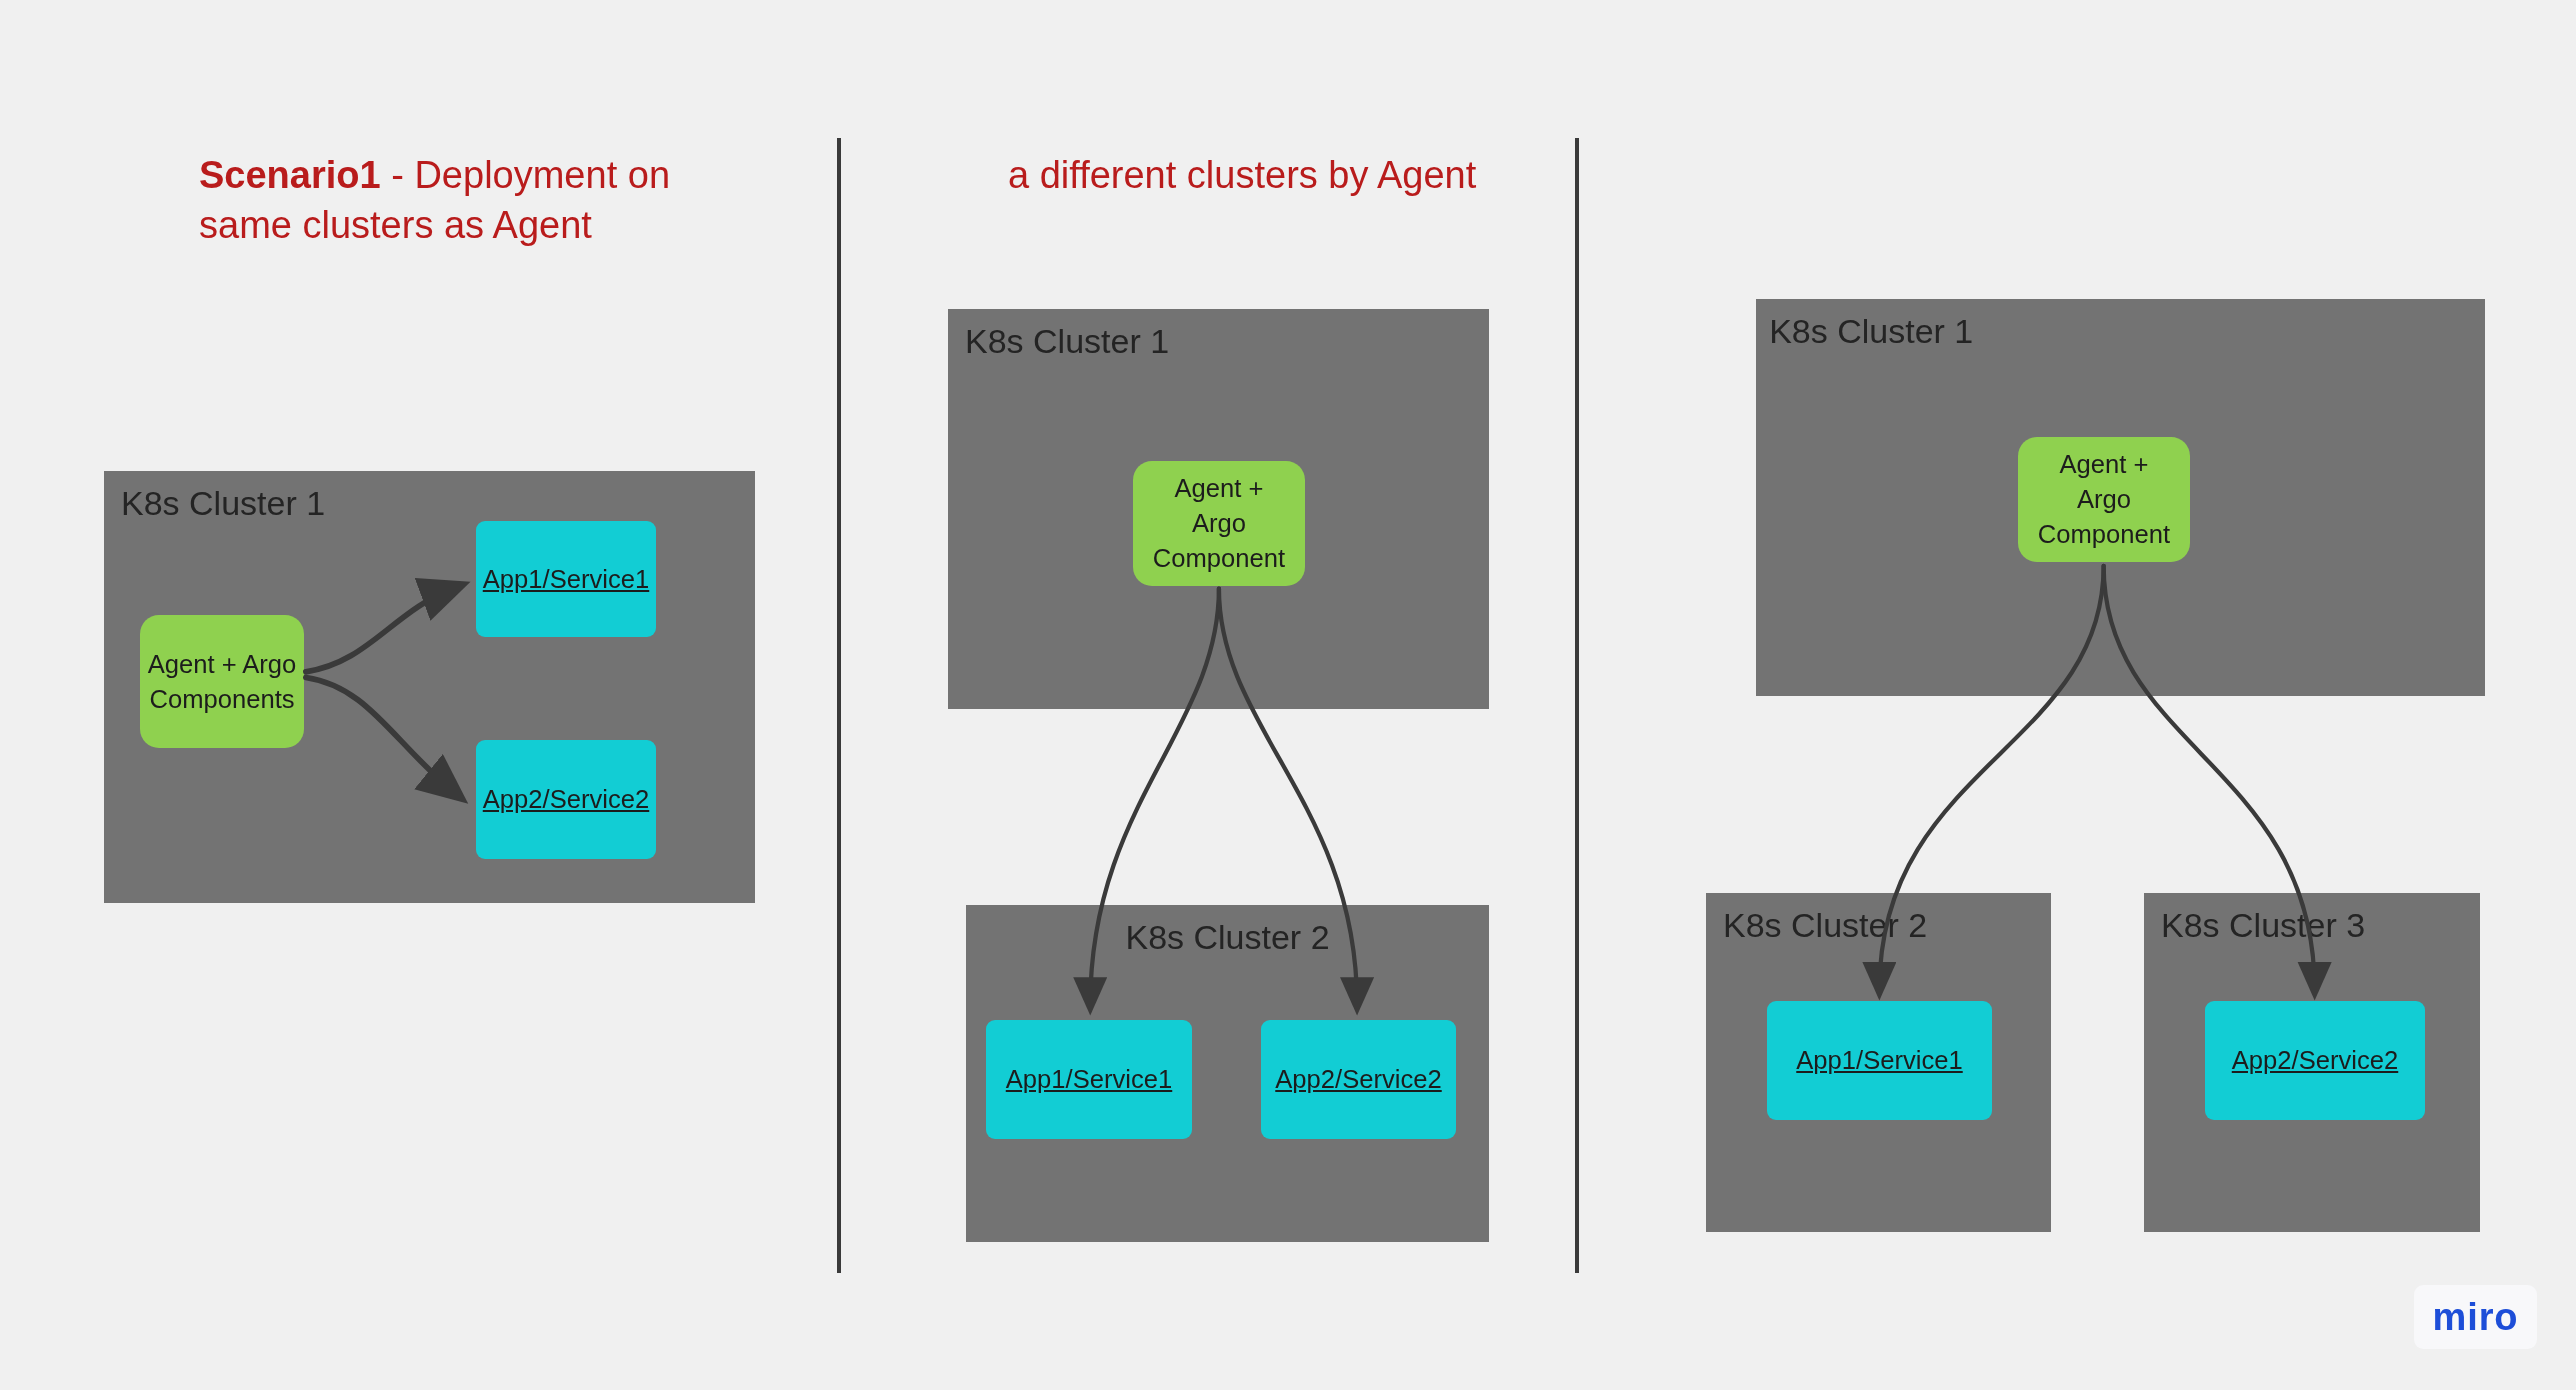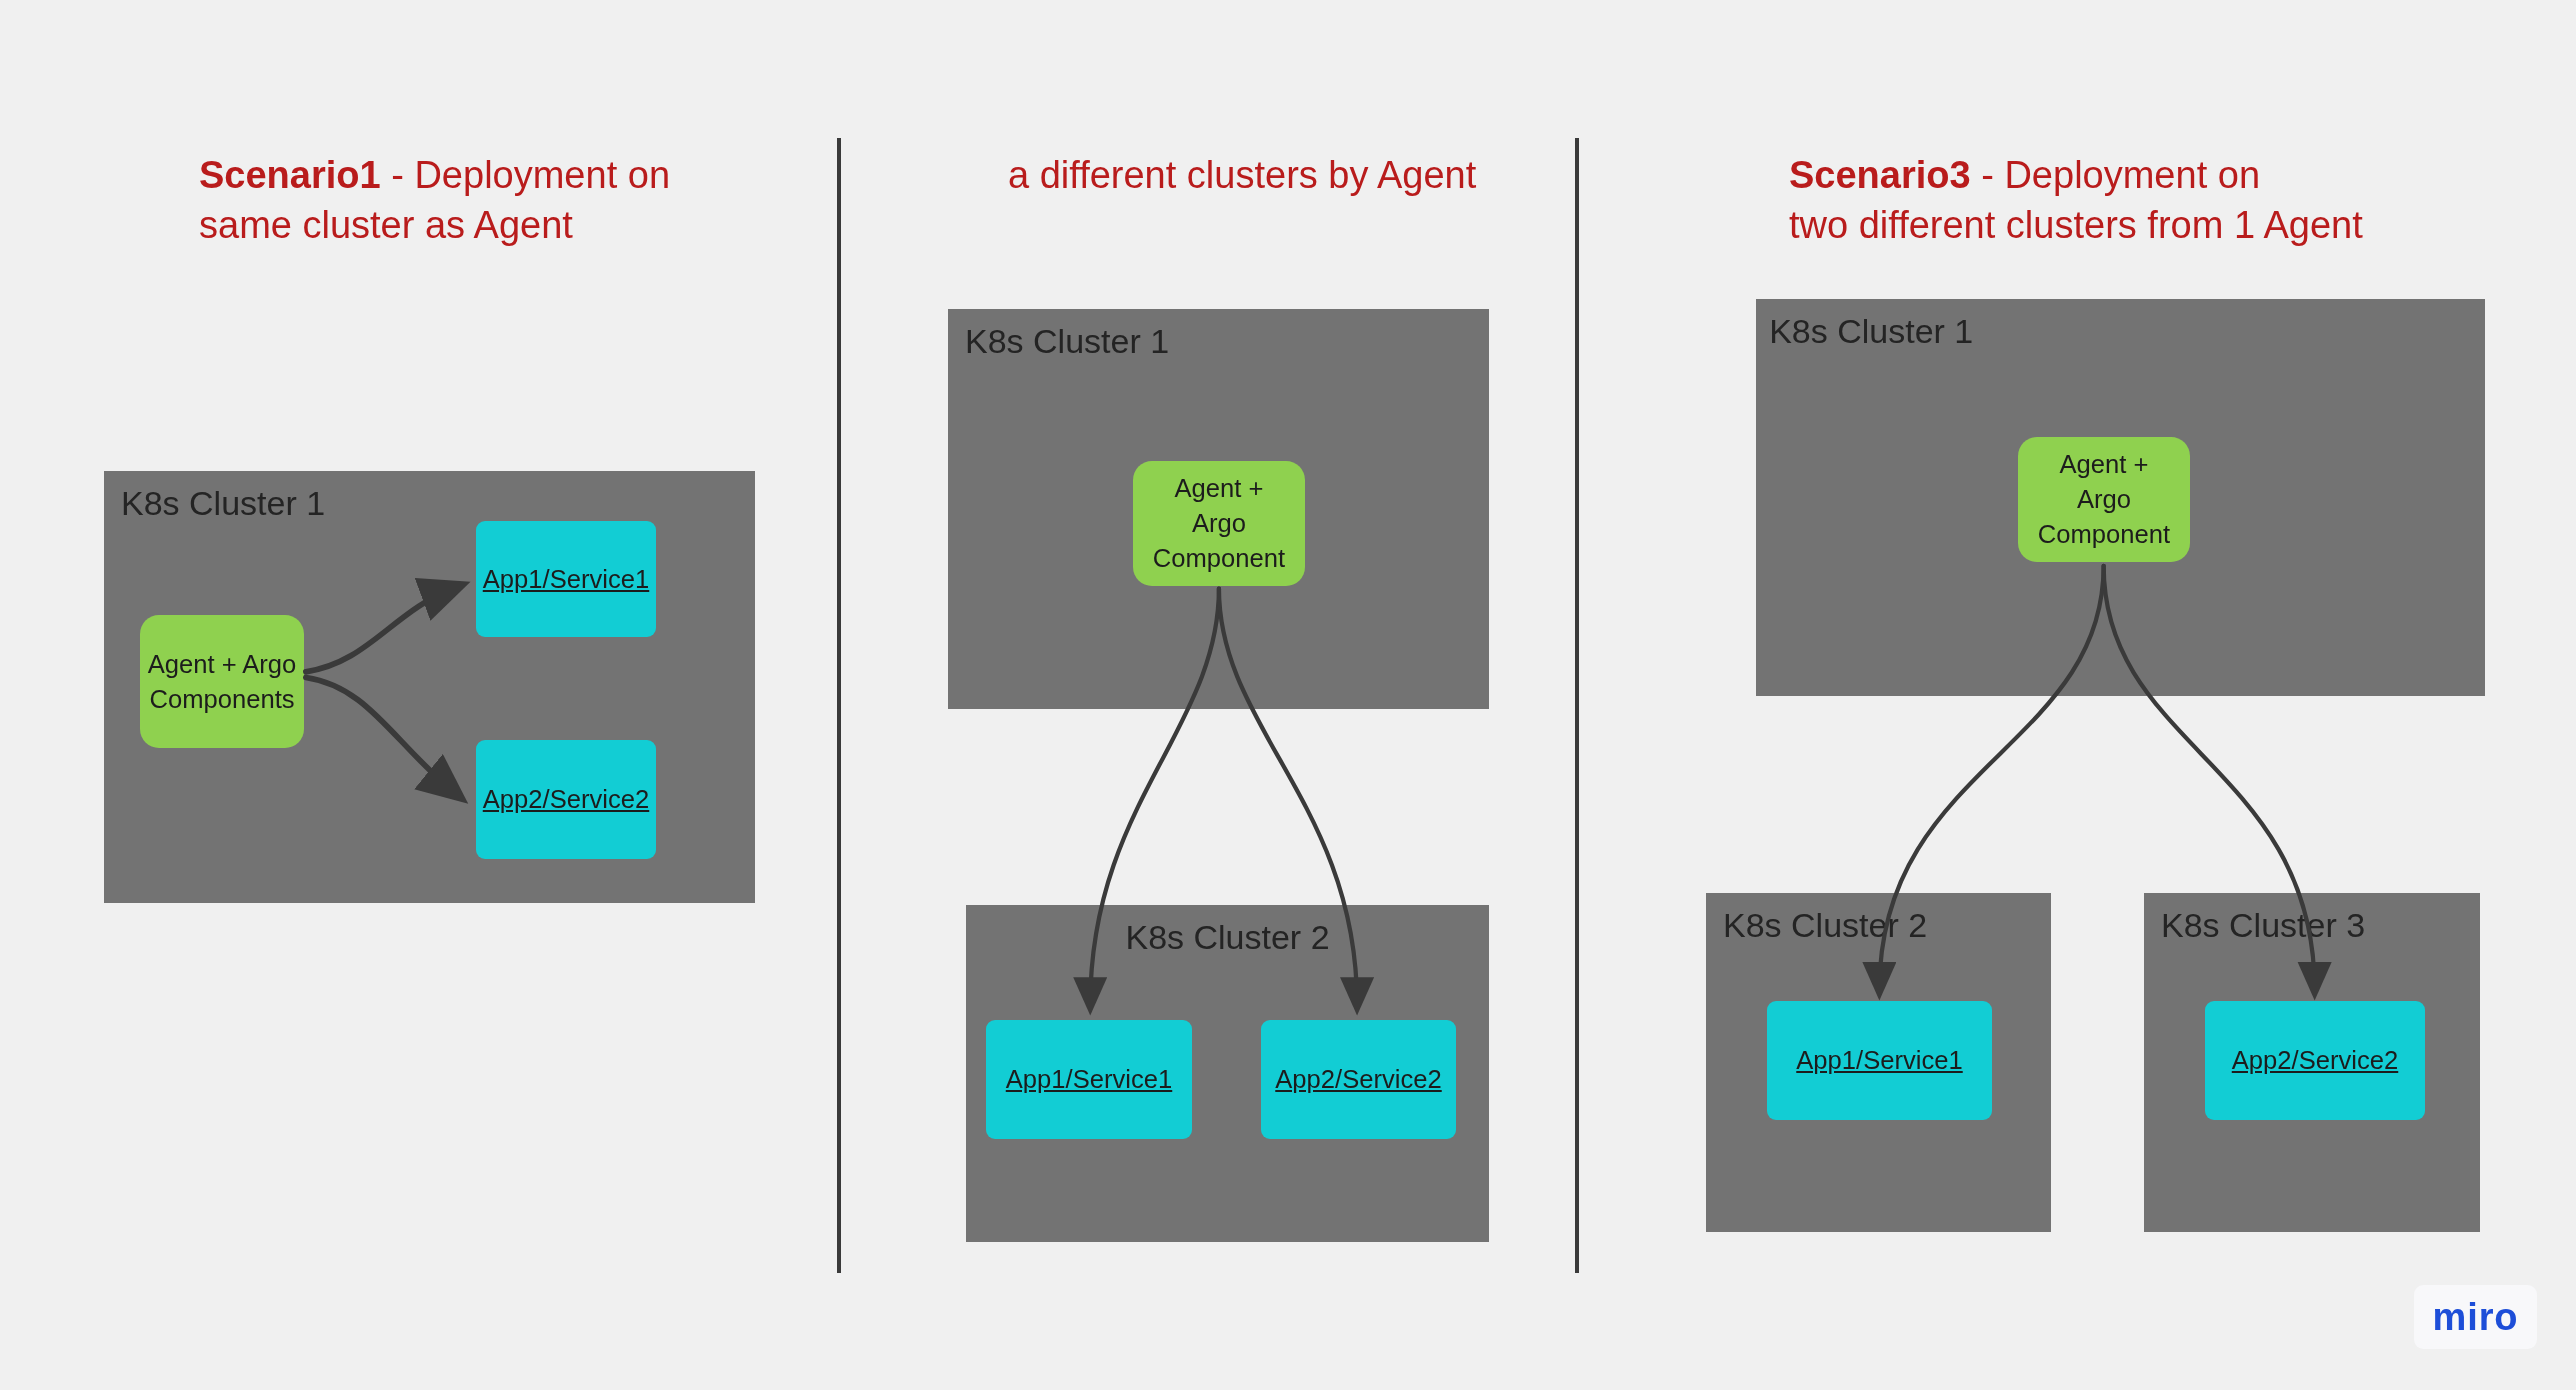--- a/index.html
+++ b/index.html
@@ -23,21 +23,21 @@
 </head>
 <body>
 
 <div class="canvas">
 
   <div class="divider" style="left:837px;top:138px;height:1135px;"></div>
   <div class="divider" style="left:1575px;top:138px;height:1135px;"></div>
 
   <div class="title" style="left:199px;top:150px;">
     <div><span class="b">Scenario1</span><span> - Deployment on</span></div>
-    <div>same cluster as Agent</div>
+    <div>same clusters as Agent</div>
   </div>
 
   <div class="cluster" style="left:104px;top:471px;width:651px;height:432px;">
     <div class="cluster-label">K8s Cluster 1</div>
   </div>
   <div class="node green" style="left:140px;top:615px;width:164px;height:133px;">Agent + Argo
 Components</div>
   <div class="node cyan" style="left:476px;top:521px;width:180px;height:116px;">App1/Service1</div>
   <div class="node cyan" style="left:476px;top:740px;width:180px;height:119px;">App2/Service2</div>
 
@@ -51,24 +51,20 @@
   <div class="node green" style="left:1133px;top:461px;width:172px;height:125px;">Agent +
 Argo
 Component</div>
 
   <div class="cluster" style="left:966px;top:905px;width:523px;height:337px;">
     <div class="cluster-label center">K8s Cluster 2</div>
   </div>
   <div class="node cyan" style="left:986px;top:1020px;width:206px;height:119px;">App1/Service1</div>
   <div class="node cyan" style="left:1261px;top:1020px;width:195px;height:119px;">App2/Service2</div>
 
-  <div class="title" style="left:1789px;top:150px;">
-    <div><span class="b">Scenario3</span><span> - Deployment on</span></div>
-    <div>two different clusters from 1 Agent</div>
-  </div>
 
   <div class="cluster" style="left:1756px;top:299px;width:729px;height:397px;">
     <div class="cluster-label" style="padding-left:13.2px;">K8s Cluster 1</div>
   </div>
   <div class="node green" style="left:2018px;top:437px;width:172px;height:125px;">Agent +
 Argo
 Component</div>
 
   <div class="cluster" style="left:1706px;top:893px;width:345px;height:339px;">
     <div class="cluster-label">K8s Cluster 2</div>

